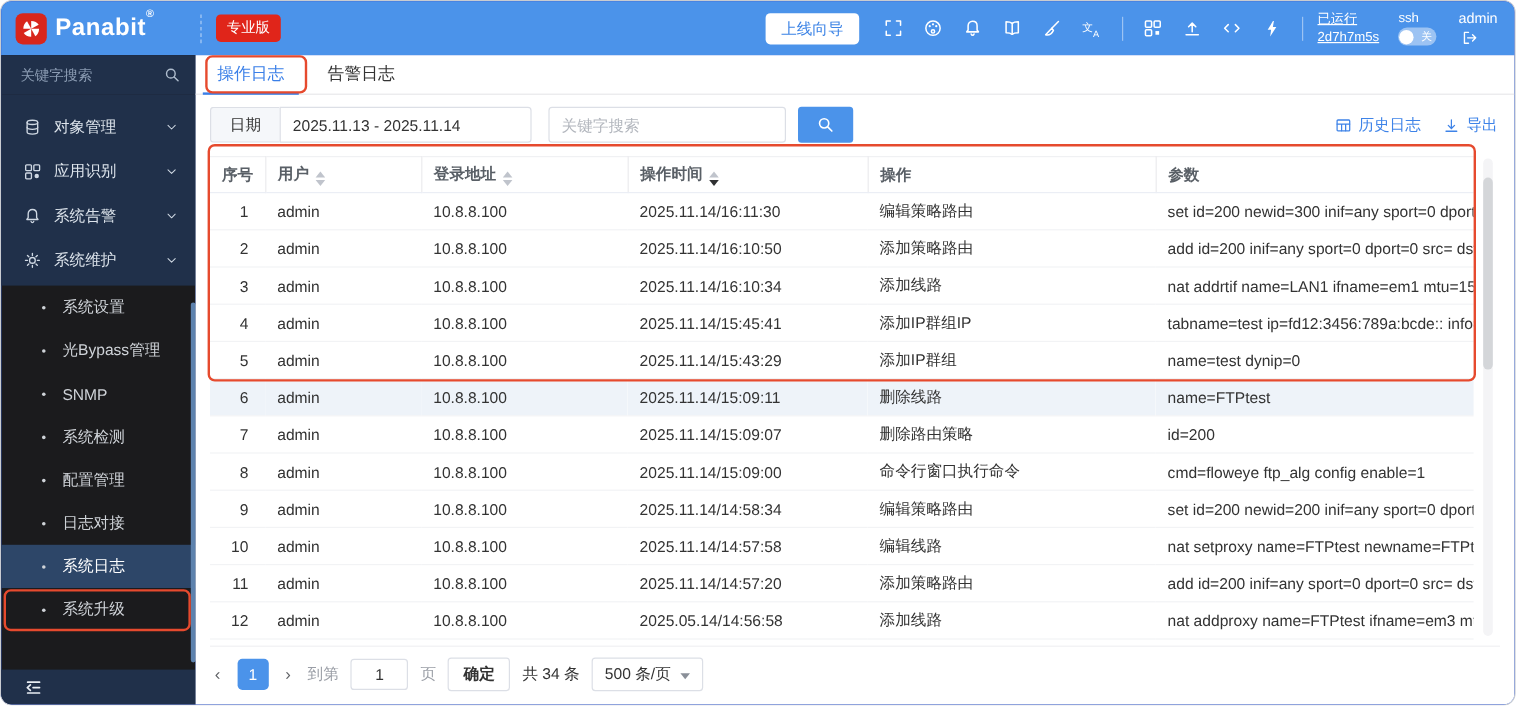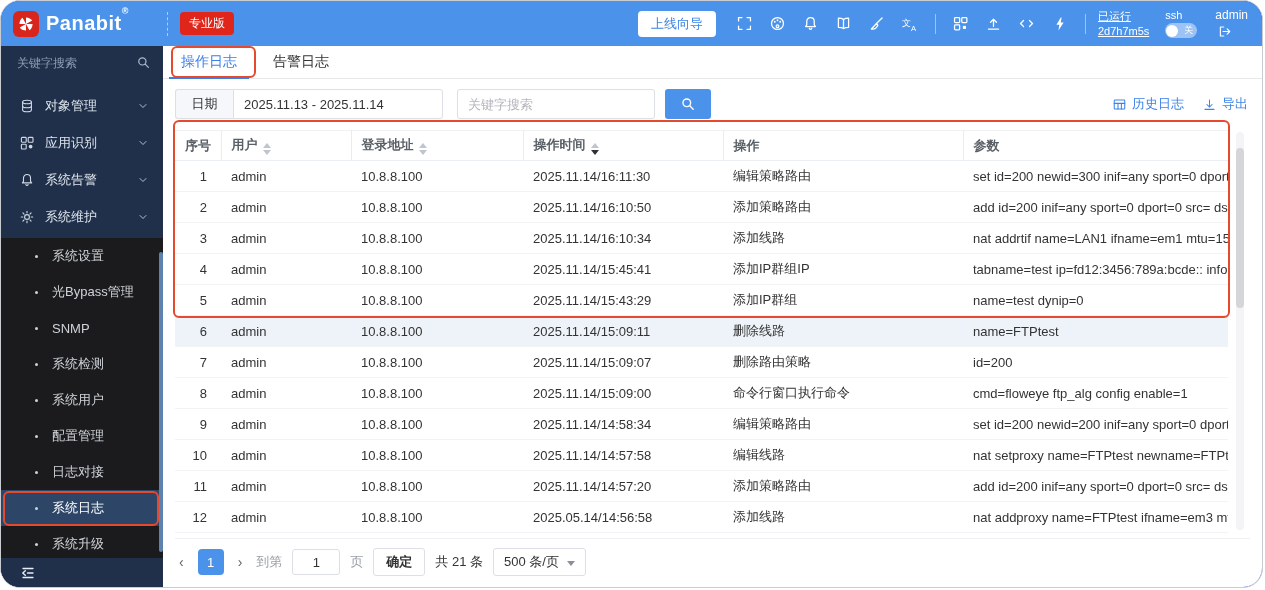--- a/index.html
+++ b/index.html
@@ -1,17 +1,17 @@
 <!DOCTYPE html>
 <html><head>
 <meta charset="utf-8">
 <style>
   * { margin:0; padding:0; box-sizing:border-box; }
   body { background:#fff; font-family:"Liberation Sans","DejaVu Sans",sans-serif; }
-  .page { position:relative; width:1263px; height:588px; border:1px solid #c9ccd1; border-radius:20px; overflow:hidden; background:#1d4ed8; }
+  .page { position:relative; width:1263px; height:588px; border:1px solid #c9ccd1; border-radius:10px; overflow:hidden; background:#1d4ed8; }
 
   
   .hdr { position:absolute; left:0; top:0; right:0; height:45px; background:#4b93ea; display:flex; align-items:center; padding:0 14px 0 12px; color:#fff; }
   .logo { display:flex; align-items:center; gap:7px; width:142px; }
   .logo-badge { width:26px; height:26px; border-radius:6px; background:#d8261c; display:flex; align-items:center; justify-content:center; }
   .logo-name { font-size:20px; font-weight:bold; letter-spacing:.5px; }
   .logo-reg { font-size:9px; vertical-align:top; position:relative; top:-6px; }
   .hdr-div { width:1px; height:24px; border-left:1px dashed rgba(255,255,255,.55); margin:0 12px; }
   .ver-badge { background:#e0251a; color:#fff; font-size:12px; padding:3px 9px; border-radius:4px; }
   .hdr-spacer { flex:1; }
@@ -271,24 +271,20 @@
           <span class="dot"></span>
           <span>光Bypass管理</span>
         </div>
       <div class="sb-item">
           <span class="dot"></span>
           <span>SNMP</span>
         </div>
       <div class="sb-item">
           <span class="dot"></span>
           <span>系统检测</span>
-        </div>
-      <div class="sb-item">
-          <span class="dot"></span>
-          <span>系统用户</span>
         </div>
       <div class="sb-item">
           <span class="dot"></span>
           <span>配置管理</span>
         </div>
       <div class="sb-item">
           <span class="dot"></span>
           <span>日志对接</span>
         </div>
       <div class="sb-item sel">
@@ -476,21 +472,21 @@
     </div>
 
     <div class="pager">
       <span class="pg-arrow">‹</span>
       <span class="pg-cur">1</span>
       <span class="pg-arrow">›</span>
       <span class="pg-gray">到第</span>
       <input class="goto-input" value="1" style="">
       <span class="pg-gray">页</span>
       <button class="btn-confirm">确定</button>
-      <span class="pg-total">共 21 条</span>
+      <span class="pg-total">共 34 条</span>
       <span class="size-select">
         <span>500 条/页</span>
         <span class="sel-caret"></span>
       </span>
     </div>
   </div>
 
   <div class="anno" id="anno-tab"></div>
   <div class="anno" id="anno-table"></div>
   <div class="anno" id="anno-side"></div>

